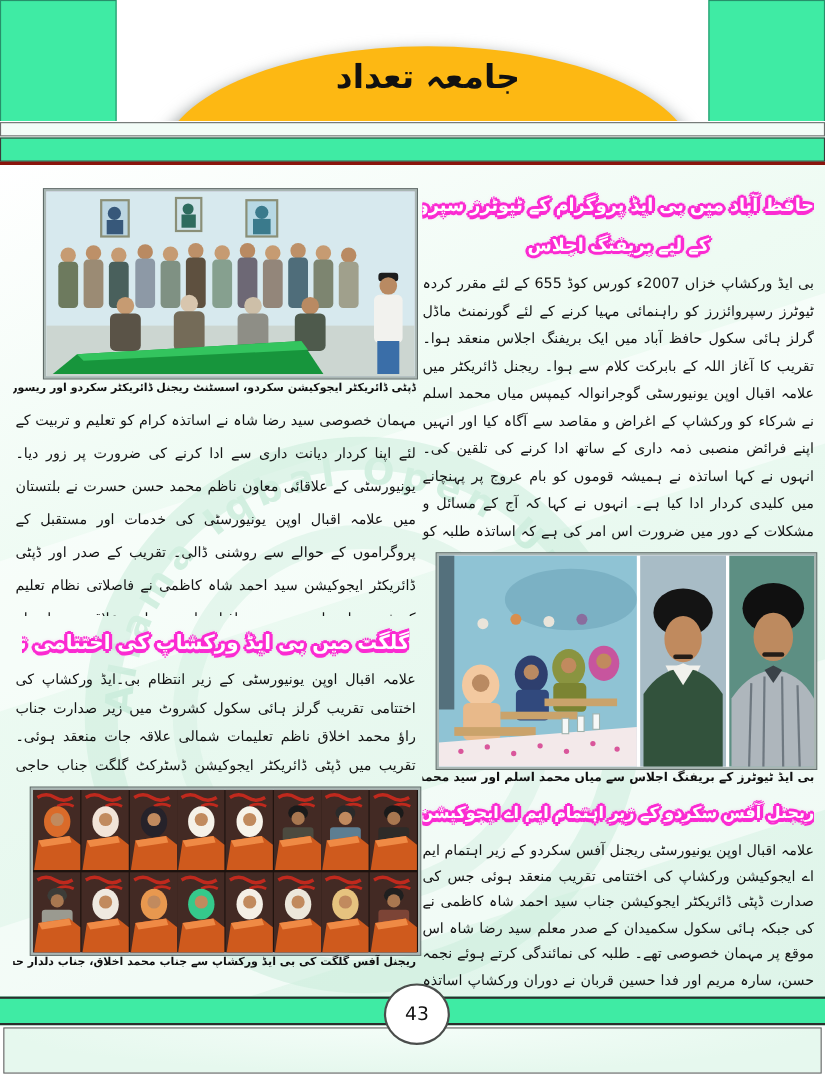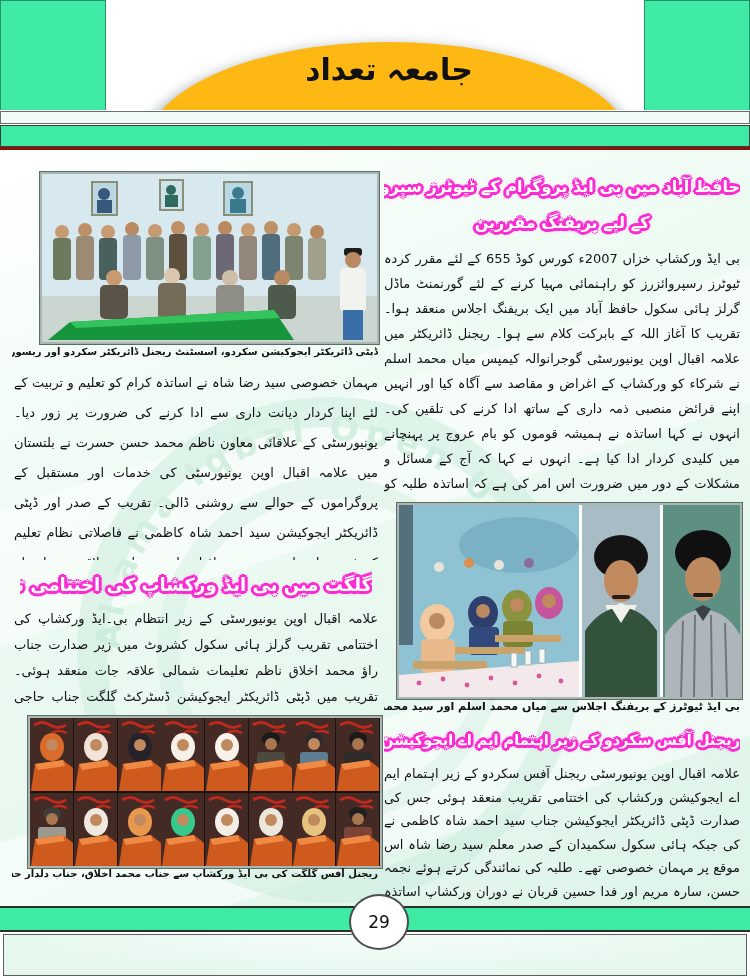--- a/index.html
+++ b/index.html
@@ -267,21 +267,21 @@
           <ellipse cx="22" cy="21" rx="9" ry="7" fill="#1f1f1f"></ellipse>
           <circle cx="22" cy="26" r="6" fill="#a87750"></circle>
           <rect x="8" y="34" width="28" height="18" rx="3" fill="#7c4436"></rect>
           <use href="#tpod"></use>
         </g>
     </svg>
   </div>
   <div class="caption col" style="left:12px;top:868px;width:366px;height:16px;font-size:10px;">ریجنل آفس گلگت کی بی ایڈ ورکشاپ سے جناب محمد اخلاق، جناب دلدار حسین، حاجی احمد علی اور دیگر مقررین خطاب کر رہے ہیں</div>
 
   <div class="headline col" style="left:384px;top:170px;width:356px;height:34px;font-size:16px;line-height:34px;">حافظ آباد میں بی ایڈ پروگرام کے ٹیوٹرز سپروائزرز</div>
-  <div class="headline col" style="left:384px;top:206px;width:356px;height:34px;font-size:16px;line-height:34px;">کے لیے بریفنگ مقررین</div>
+  <div class="headline col" style="left:384px;top:206px;width:356px;height:34px;font-size:16px;line-height:34px;">کے لیے بریفنگ اجلاس</div>
   <div class="body-text col" style="left:384px;top:246px;width:356px;height:254px;font-size:13px;line-height:25px;">بی ایڈ ورکشاپ خزاں 2007ء کورس کوڈ 655 کے لئے مقرر کردہ ٹیوٹرز رسپروائزرز کو راہنمائی مہیا کرنے کے لئے گورنمنٹ ماڈل گرلز ہائی سکول حافظ آباد میں ایک بریفنگ اجلاس منعقد ہوا۔ تقریب کا آغاز اللہ کے بابرکت کلام سے ہوا۔ ریجنل ڈائریکٹر میں علامہ اقبال اوپن یونیورسٹی گوجرانوالہ کیمپس میاں محمد اسلم نے شرکاء کو ورکشاپ کے اغراض و مقاصد سے آگاہ کیا اور انہیں اپنے فرائض منصبی ذمہ داری کے ساتھ ادا کرنے کی تلقین کی۔ انہوں نے کہا اساتذہ نے ہمیشہ قوموں کو بام عروج پر پہنچانے میں کلیدی کردار ادا کیا ہے۔ انہوں نے کہا کہ آج کے مسائل و مشکلات کے دور میں ضرورت اس امر کی ہے کہ اساتذہ طلبہ کو صحیح صورت حال سے باخبر کر کے اس مصائب کے بھنور سے نکالنے کے لیے اپنا بھرپور کردار ادا کریں۔ تقریب سے ریجنل کوآرڈینیٹر سید محمد ظہیر نے بھی خطاب کیا۔</div>
 
   <div class="photo col" style="left:397px;top:503px;width:341px;height:192px;">
     <svg width="341" height="192" viewBox="0 0 341 192" preserveAspectRatio="none">
       <rect width="341" height="192" fill="#e9eef0"></rect>
 
       <g>
         <rect width="180" height="192" fill="#8fc3d4"></rect>
         <ellipse cx="120" cy="40" rx="60" ry="28" fill="#7bb1c4"></ellipse>
         <rect x="0" y="0" width="14" height="140" fill="#54707c"></rect>
@@ -350,17 +350,17 @@
       </g>
     </svg>
   </div>
   <div class="caption col" style="left:384px;top:700px;width:356px;height:16px;font-size:11px;">بی ایڈ ٹیوٹرز کے بریفنگ اجلاس سے میاں محمد اسلم اور سید محمد ظہیر خطاب کر رہے ہیں</div>
 
   <div class="headline col" style="left:384px;top:722px;width:356px;height:36px;font-size:14.5px;line-height:36px;">ریجنل آفس سکردو کے زیر اہتمام ایم اے ایجوکیشن کی ورکشاپ</div>
   <div class="body-text col" style="left:384px;top:762px;width:356px;height:142px;font-size:13px;line-height:23.5px;">علامہ اقبال اوپن یونیورسٹی ریجنل آفس سکردو کے زیر اہتمام ایم اے ایجوکیشن ورکشاپ کی اختتامی تقریب منعقد ہوئی جس کی صدارت ڈپٹی ڈائریکٹر ایجوکیشن جناب سید احمد شاہ کاظمی نے کی جبکہ ہائی سکول سکمیدان کے صدر معلم سید رضا شاہ اس موقع پر مہمان خصوصی تھے۔ طلبہ کی نمائندگی کرتے ہوئے نجمہ حسن، سارہ مریم اور فدا حسین قربان نے دوران ورکشاپ اساتذہ کرام کی ماہرانہ تدریس لیکچرز اور تدریسی مہارتوں سے طلبہ کو مستفید کرنے پر ریسورس پرسنز اور علامہ اقبال اوپن یونیورسٹی کا شکریہ ادا کیا۔</div>
 
   <div class="page-bar"></div>
   <div class="page-circle">
-    <span>29</span>
+    <span>43</span>
   </div>
   <div class="bottom-panel"></div>
 
 </div>
 
 </body></html>

